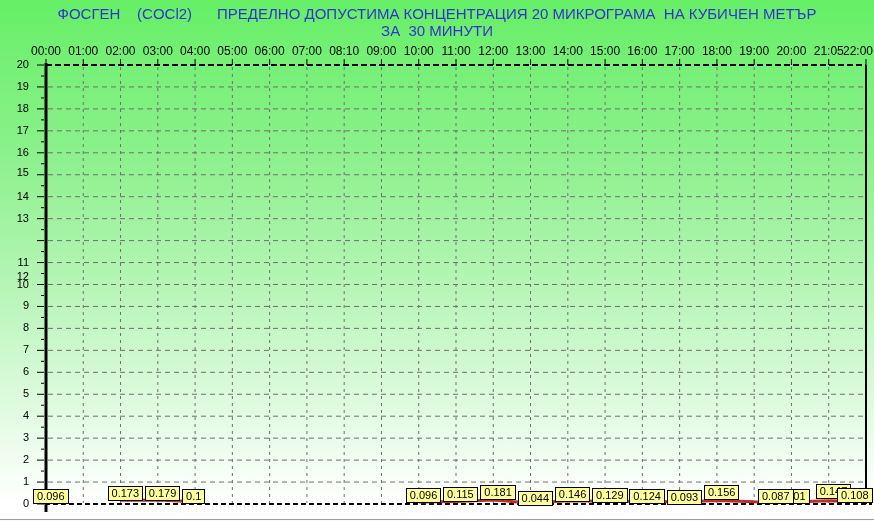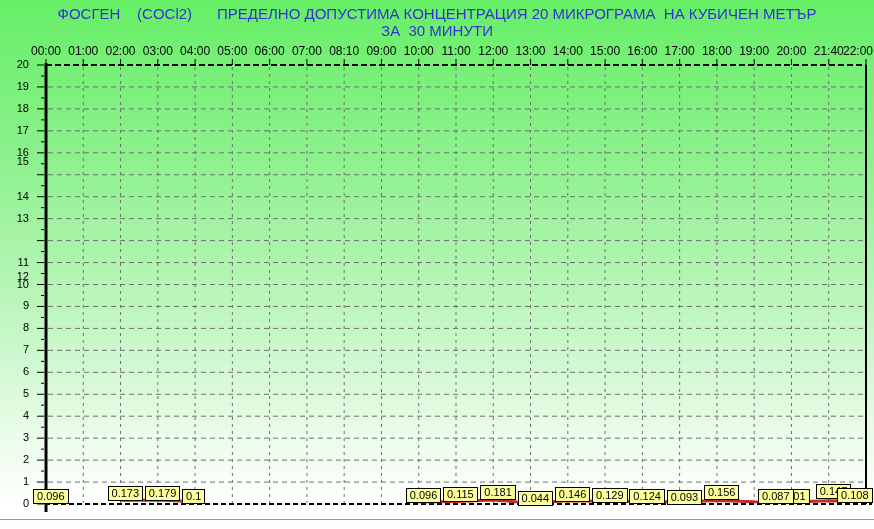--- a/index.html
+++ b/index.html
@@ -67,40 +67,40 @@
       <span class="xlab" style="left: 456px;">11:00</span>
       <span class="xlab" style="left: 493.273px;">12:00</span>
       <span class="xlab" style="left: 530.545px;">13:00</span>
       <span class="xlab" style="left: 567.818px;">14:00</span>
       <span class="xlab" style="left: 605.091px;">15:00</span>
       <span class="xlab" style="left: 642.364px;">16:00</span>
       <span class="xlab" style="left: 679.636px;">17:00</span>
       <span class="xlab" style="left: 716.909px;">18:00</span>
       <span class="xlab" style="left: 754.182px;">19:00</span>
       <span class="xlab" style="left: 791.455px;">20:00</span>
-      <span class="xlab" style="left: 828.727px;">21:40</span>
+      <span class="xlab" style="left: 828.727px;">21:05</span>
       <span class="xlab last" style="right: 1px;">22:00</span>
     </div>
   <div id="ylabels">
       <div class="ylab" style="top: 497px;">0</div>
       <div class="ylab" style="top: 475.05px;">1</div>
       <div class="ylab" style="top: 453.1px;">2</div>
       <div class="ylab" style="top: 431.15px;">3</div>
       <div class="ylab" style="top: 409.2px;">4</div>
       <div class="ylab" style="top: 387.25px;">5</div>
       <div class="ylab" style="top: 365.3px;">6</div>
       <div class="ylab" style="top: 343.35px;">7</div>
       <div class="ylab" style="top: 321.4px;">8</div>
       <div class="ylab" style="top: 299.45px;">9</div>
       <div class="ylab" style="top: 277.5px;">10</div>
       <div class="ylab" style="top: 255.55px;">11</div>
       <div class="ylab" style="top: 233.6px; margin-top: 36px;">12</div>
       <div class="ylab" style="top: 211.65px;">13</div>
       <div class="ylab" style="top: 189.7px;">14</div>
-      <div class="ylab" style="top: 155px;">15</div>
+      <div class="ylab" style="top: 166px;">15</div>
       <div class="ylab" style="top: 145.8px;">16</div>
       <div class="ylab" style="top: 123.85px;">17</div>
       <div class="ylab" style="top: 101.9px;">18</div>
       <div class="ylab" style="top: 79.95px;">19</div>
       <div class="ylab" style="top: 58px;">20</div>
     </div>
   <svg id="chart-svg" width="874" height="529" xmlns="http://www.w3.org/2000/svg">
       <line x1="48" y1="482.05" x2="865" y2="482.05" stroke="#6f6f6f" stroke-width="1" stroke-dasharray="5,4"></line>
       <line x1="48" y1="460.1" x2="865" y2="460.1" stroke="#6f6f6f" stroke-width="1" stroke-dasharray="5,4"></line>
       <line x1="48" y1="438.15" x2="865" y2="438.15" stroke="#6f6f6f" stroke-width="1" stroke-dasharray="5,4"></line>

